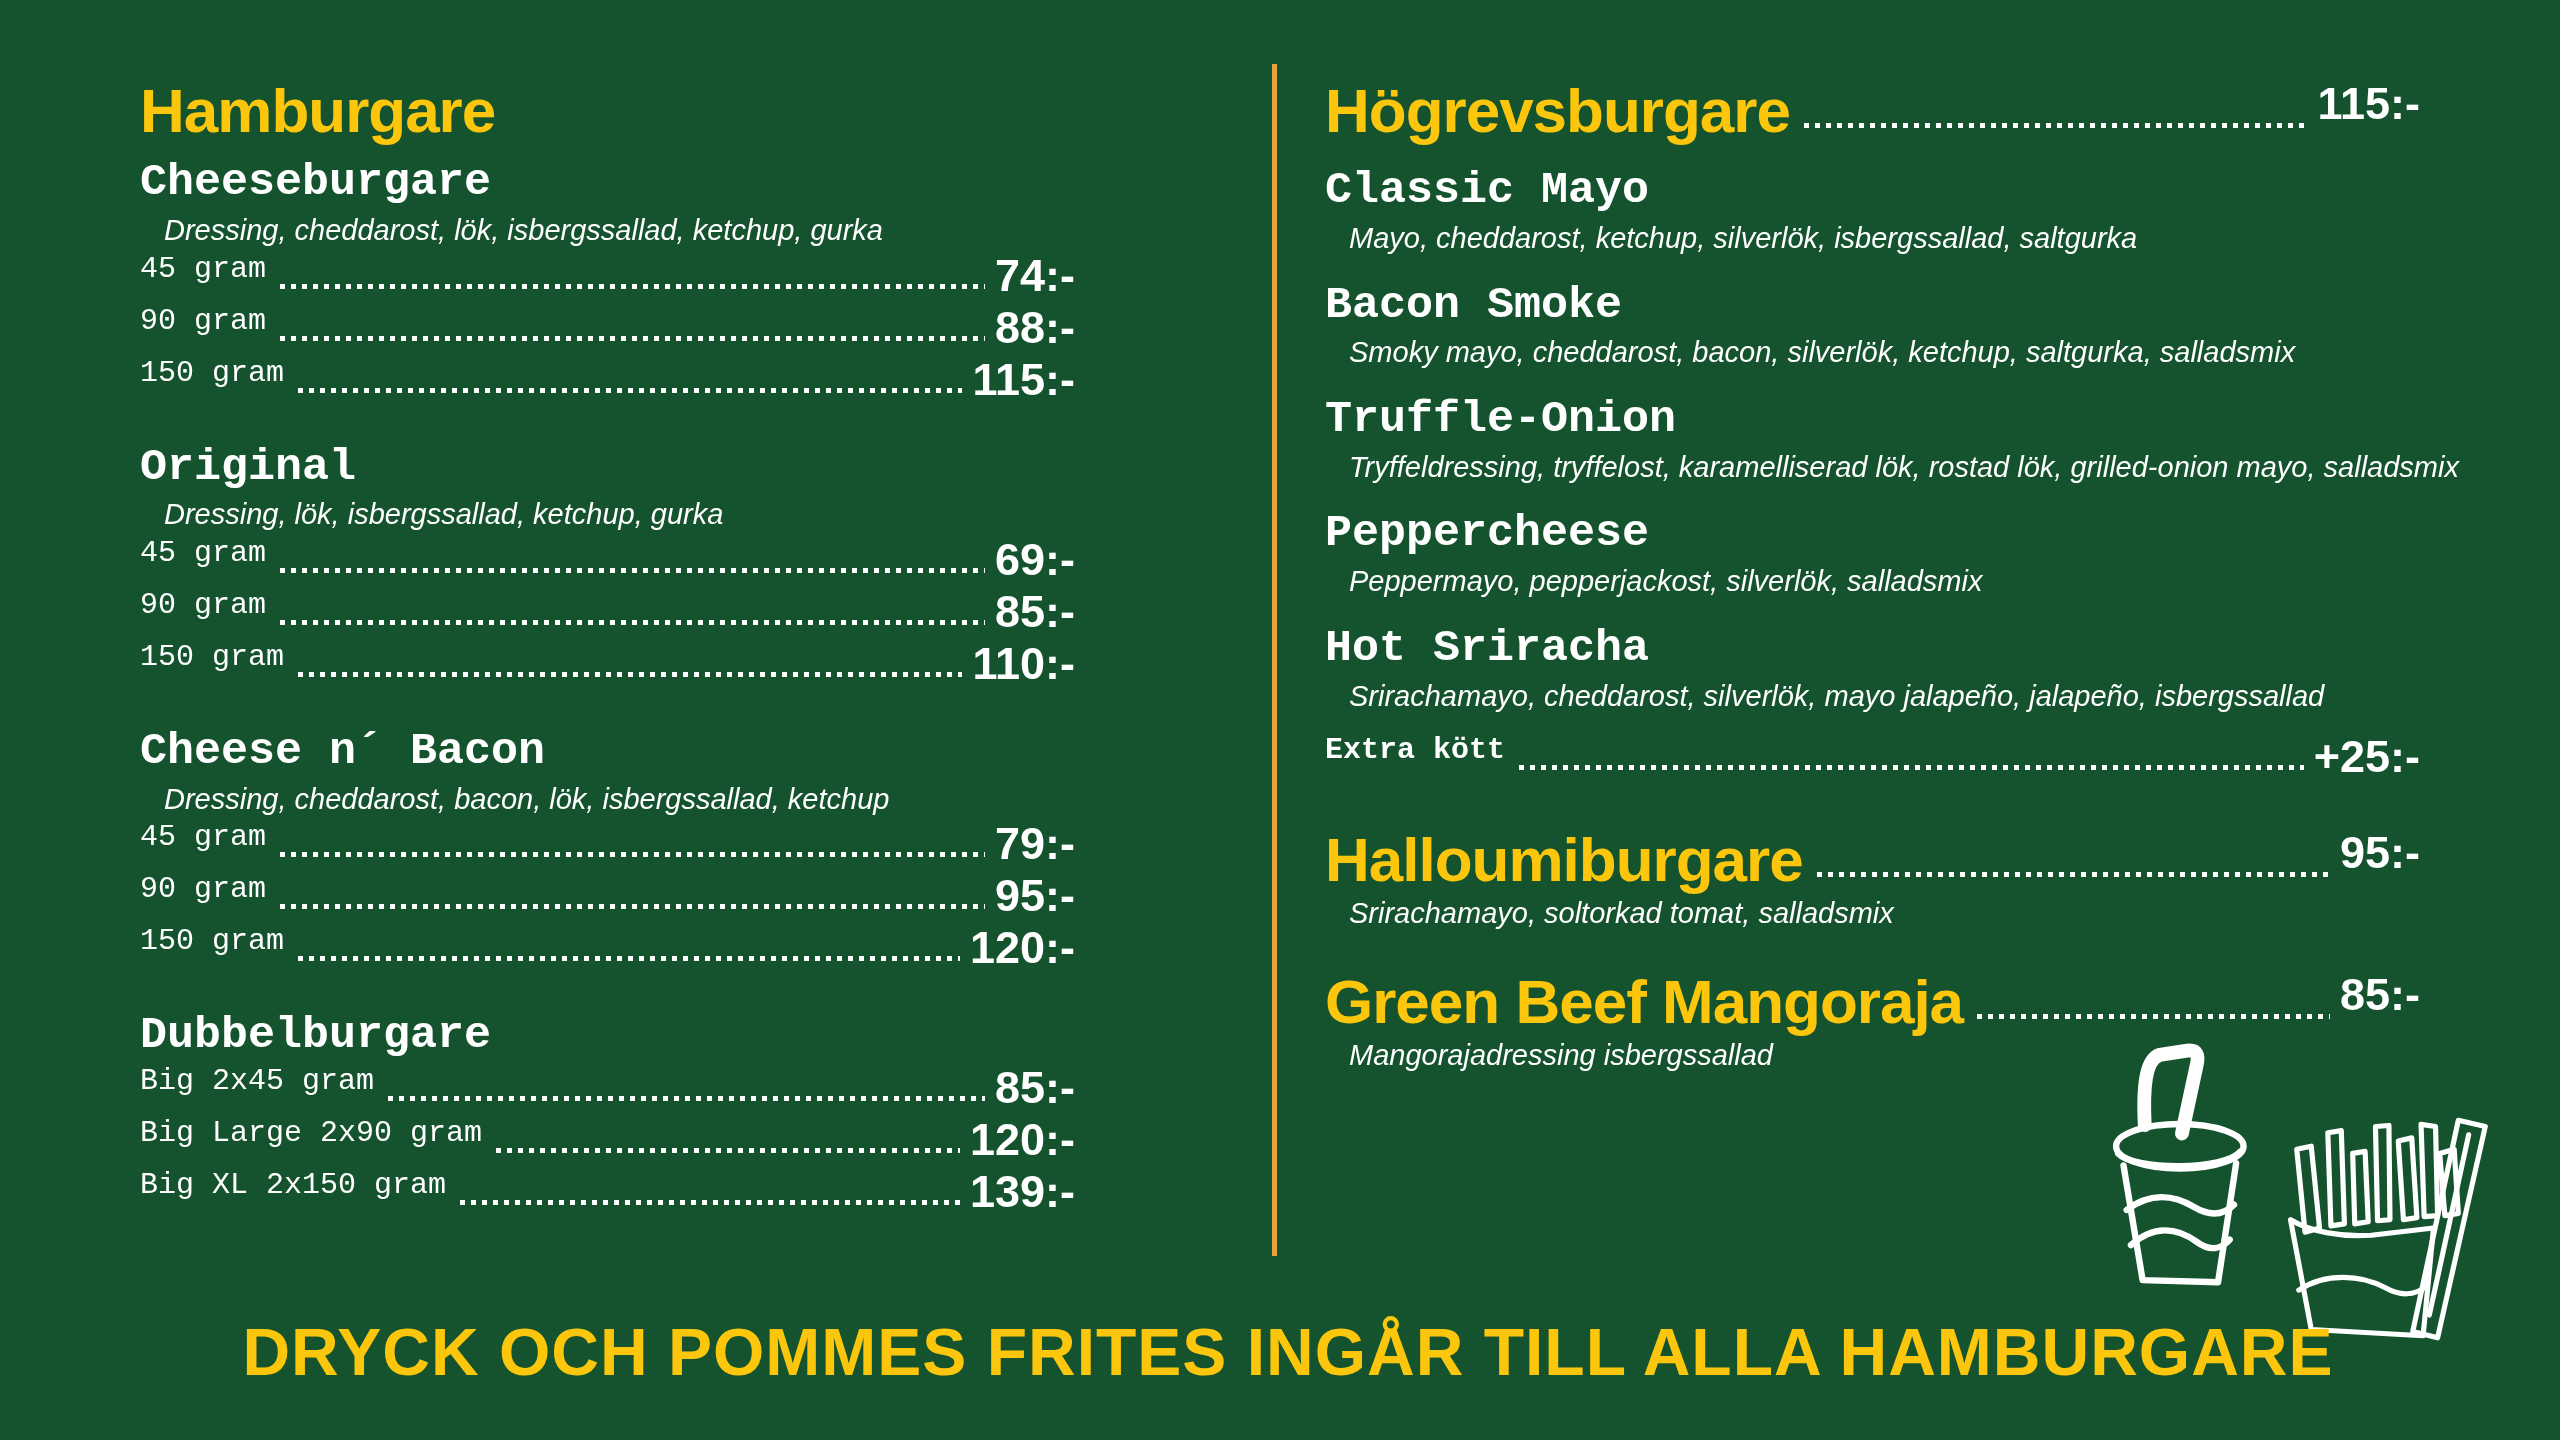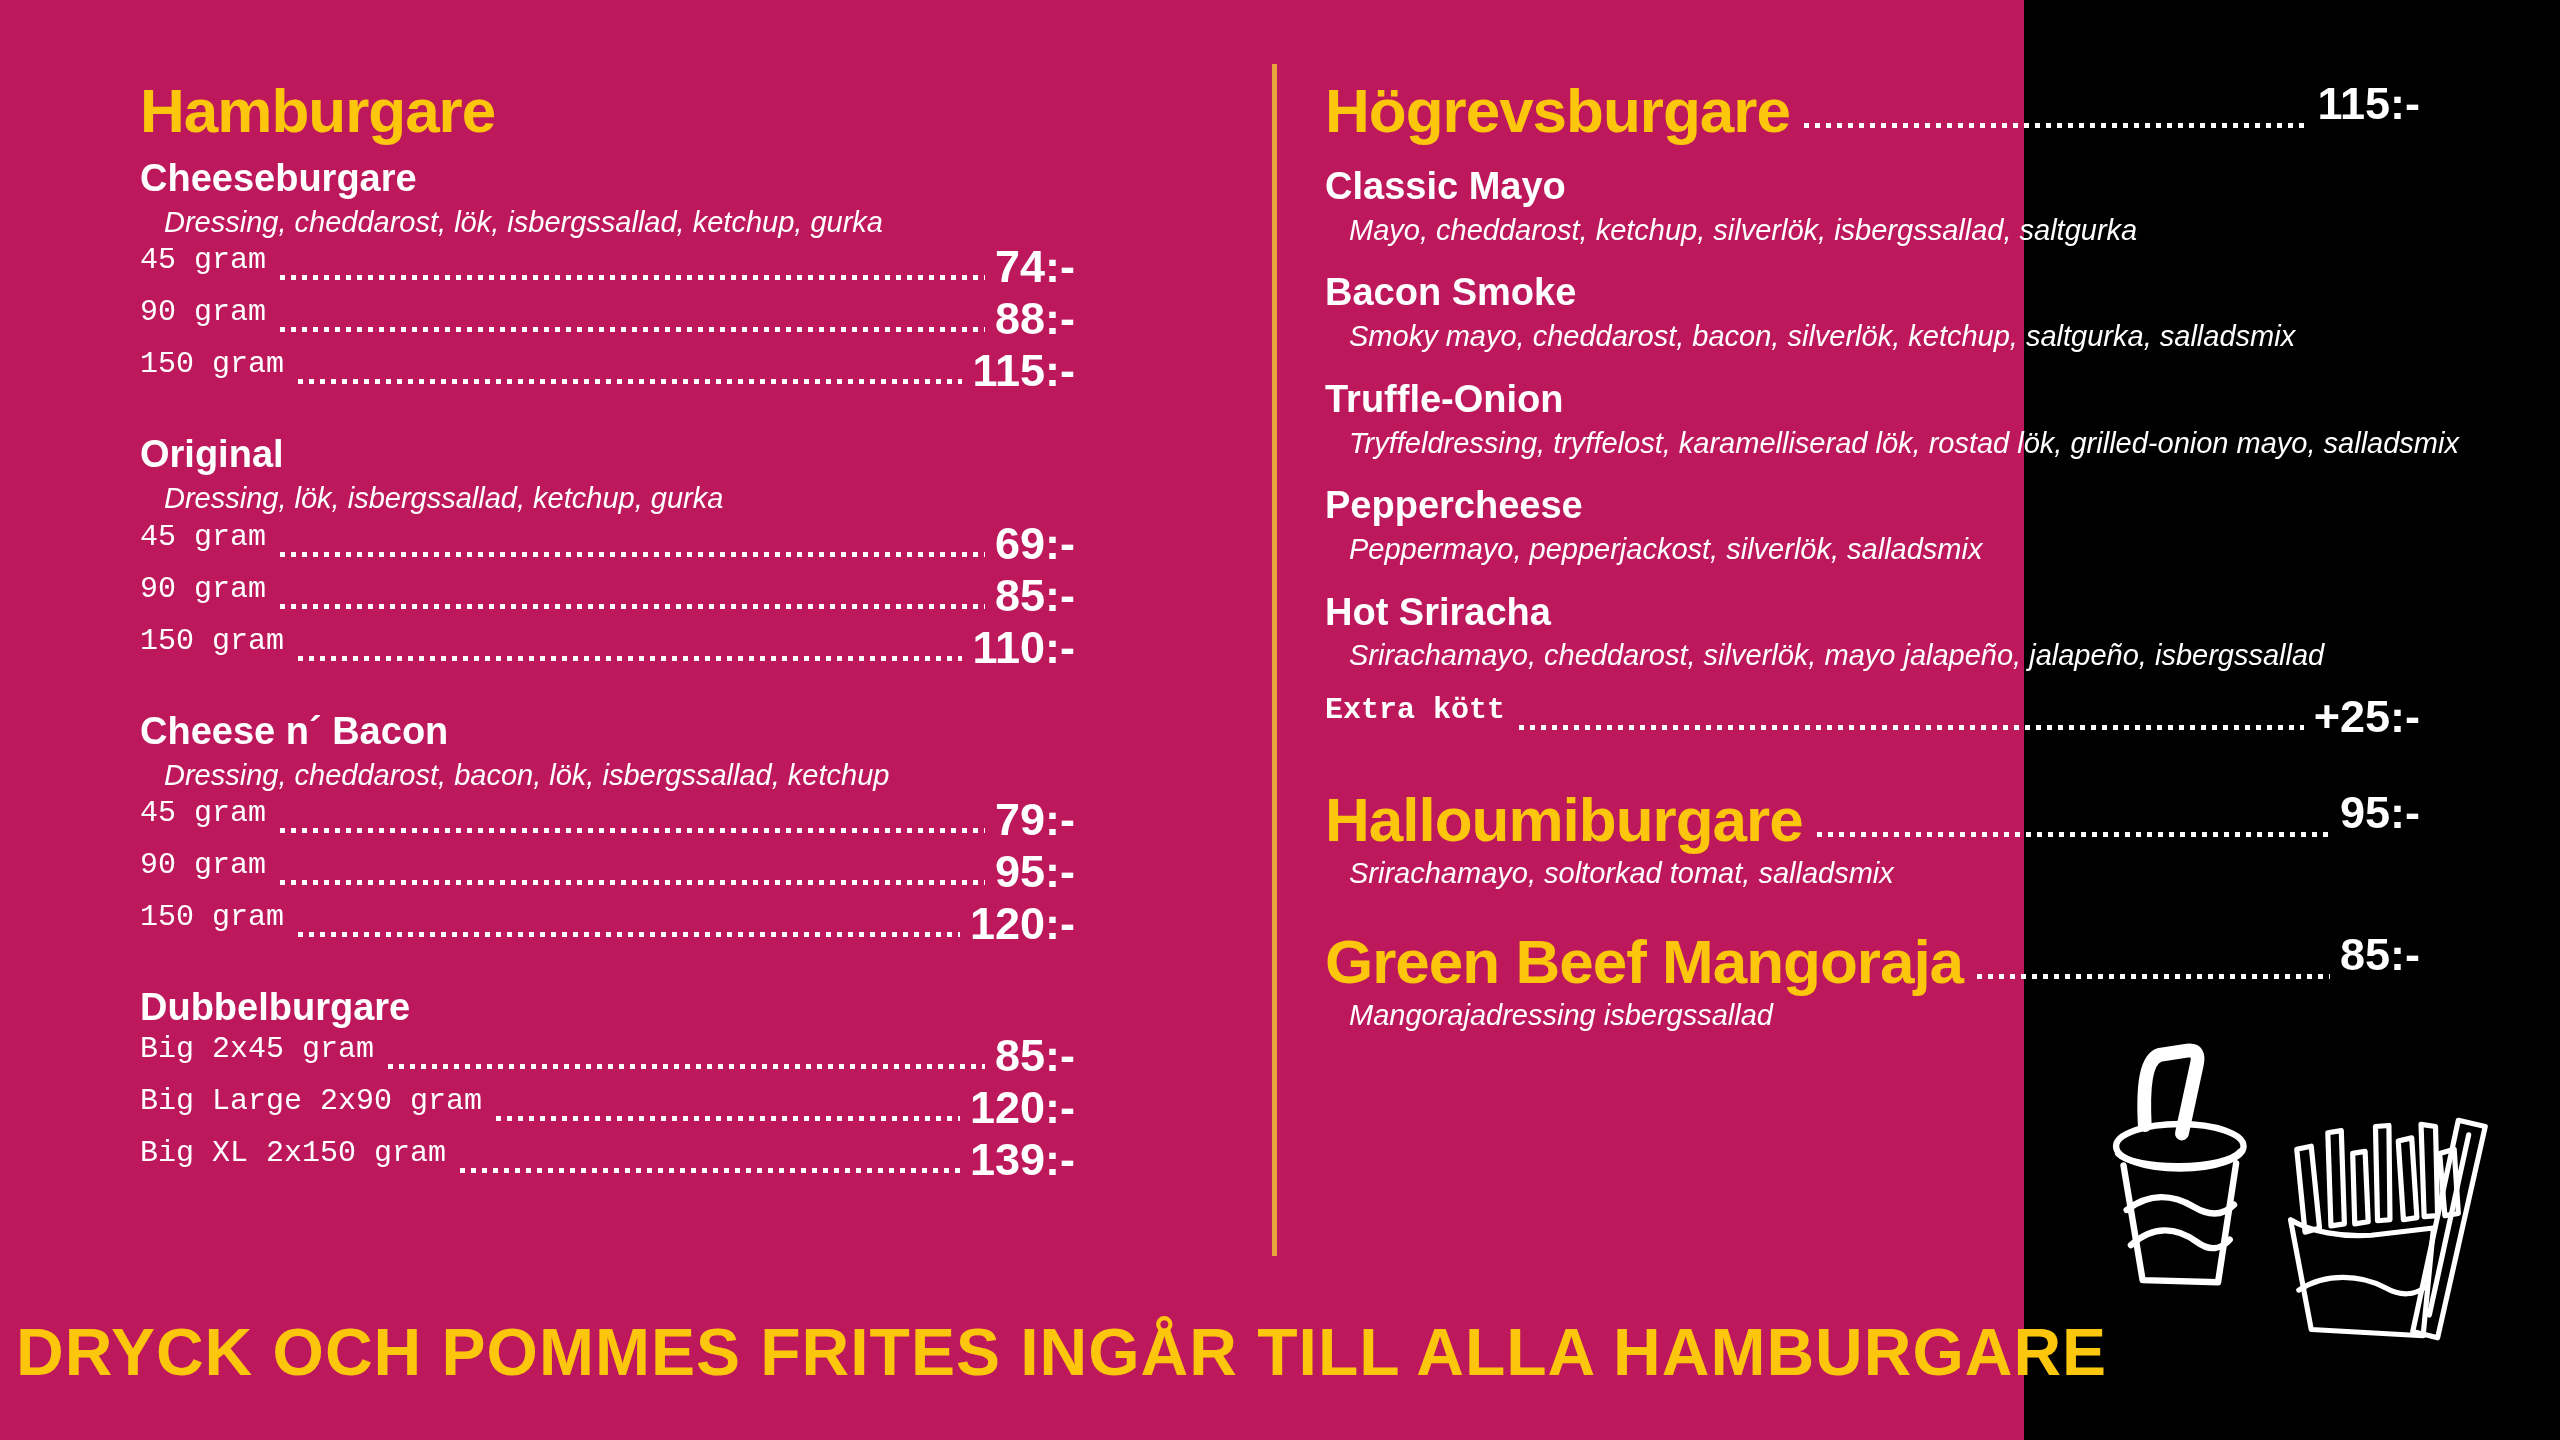--- a/index.html
+++ b/index.html
@@ -1,33 +1,33 @@
 <!DOCTYPE html>
 <html><head>
 <meta charset="utf-8">
 <style>
   html,body{margin:0;padding:0;background:#000;}
   body{
     width:2560px;height:1440px;overflow:hidden;
     font-family:"Liberation Sans","DejaVu Sans",sans-serif;
     color:#fff;
   }
-  .canvas{position:relative;width:2024px;height:1440px;background:#be185d;}
+  .canvas{position:relative;width:2560px;height:1440px;background:#14532d;}
 
   
   .col{position:absolute;top:78px;}
   .col.left{left:140px;width:935px;}
   .col.right{left:1325px;width:1095px;}
   .divider{position:absolute;left:1272px;top:64px;width:5px;height:1192px;background:#E8A33C;}
 
   
   .yellow{color:#FCC60D;}
   h1,h2,p{margin:0;padding:0;}
   .big{font-size:62px;font-weight:bold;line-height:1.05;letter-spacing:-1px;white-space:nowrap;}
-  h2.item{font-size:38px;font-weight:bold;line-height:1.15;white-space:nowrap;}
+  h2.item{font-size:45px;font-weight:bold;line-height:1.15;white-space:nowrap;font-family:Liberation Mono, monospace;}
   .ing{font-size:29px;font-style:italic;line-height:1.3;margin-top:3px;white-space:nowrap;margin-left:24px;}
 
   
   .row{display:flex;align-items:flex-start;}
   .lbl{font-size:30px;line-height:1.28;white-space:nowrap;font-family:Liberation Mono, monospace;}
   .price{font-size:45px;font-weight:bold;white-space:nowrap;}
   .price.light{font-weight:bold;}
   .dots{
     flex:1;align-self:flex-end;height:5px;margin:0 10px 13px 14px;
     background-image:repeating-linear-gradient(to right,#fff 0 5px,transparent 5px 11px);

